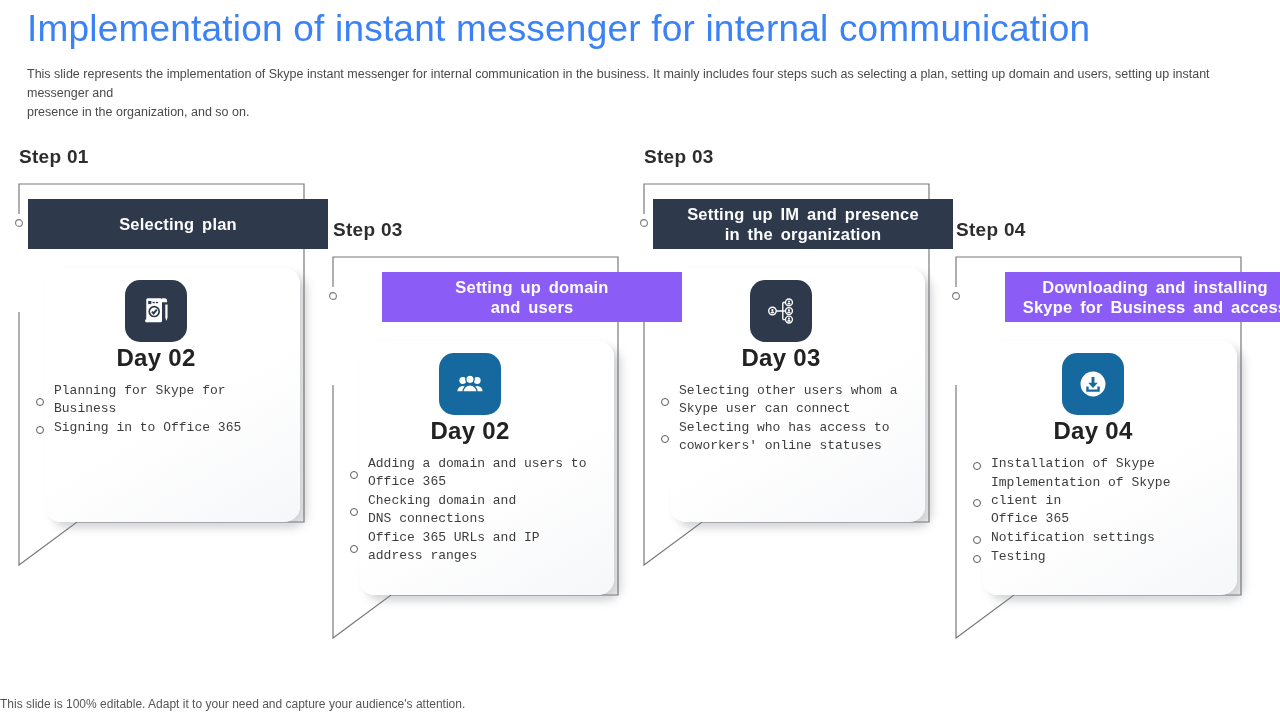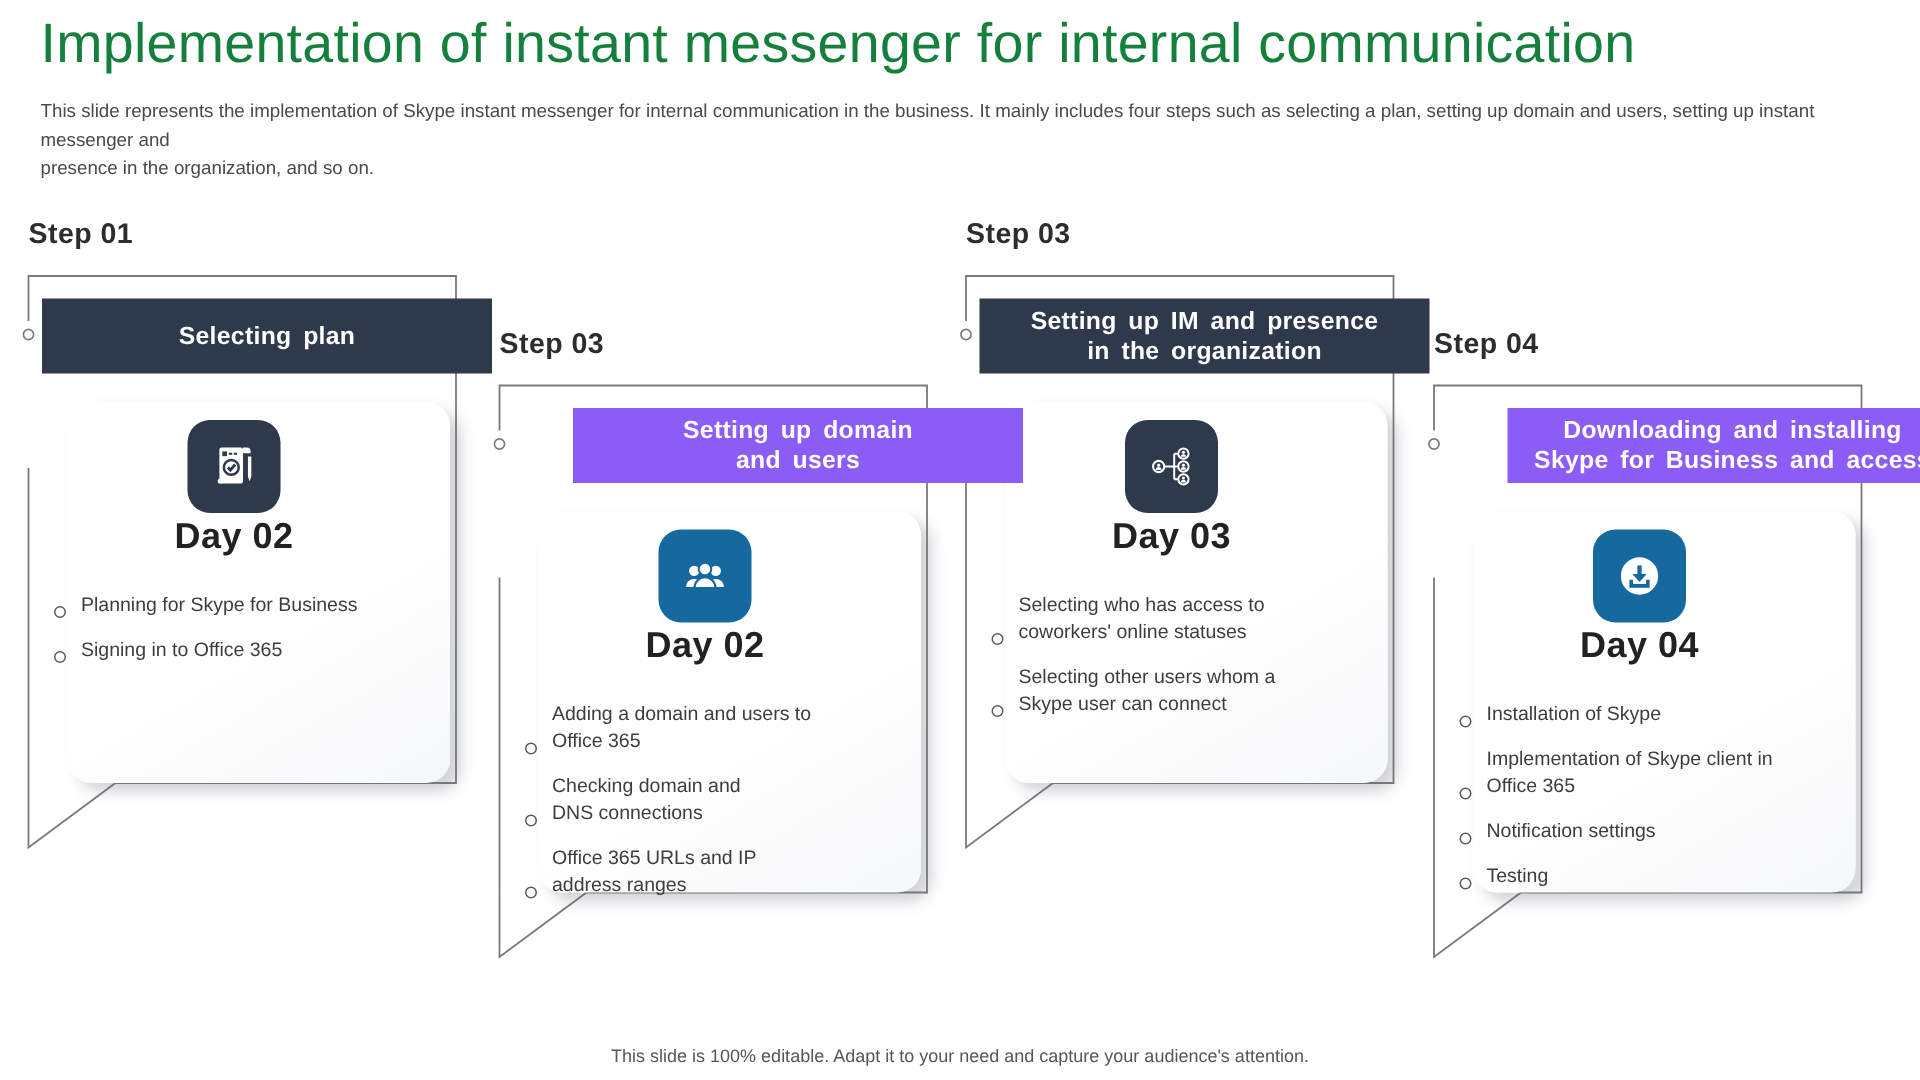--- a/index.html
+++ b/index.html
@@ -2,28 +2,28 @@
 <html><head>
 <meta charset="utf-8">
 <style>
   html,body{margin:0;padding:0;background:#ffffff;}
   .slide{
     position:relative;width:1280px;height:720px;overflow:hidden;
     background:#ffffff;font-family:"Liberation Sans","DejaVu Sans",sans-serif;
   }
   .title{
     position:absolute;left:27px;top:8px;width:1230px;margin:0;
-    font-size:37px;font-weight:400;color:#15803d;letter-spacing:.2px;white-space:nowrap;
+    font-size:37px;font-weight:400;color:#3b82f6;letter-spacing:.2px;white-space:nowrap;
   }
   .description{
     position:absolute;left:27px;top:65px;width:1235px;margin:0;
     font-size:12.5px;line-height:1.5;color:#4a4a4a;white-space:pre-line;
   }
   .footer{
-    position:absolute;left:0;right:0;top:697px;margin:0;text-align:center;
+    position:absolute;left:0;right:0;top:697px;margin:0;text-align:left;
     font-size:12px;color:#565656;
   }
   .step-group{position:absolute;width:312px;height:400px;}
   .sg1{left:19px;top:184px;}
   .sg2{left:333px;top:257px;}
   .sg3{left:644px;top:184px;}
   .sg4{left:956px;top:257px;}
   .step-label{
     position:absolute;left:0;top:-38px;width:298px;text-align:left;
     font-size:19px;font-weight:bold;color:#2d2d2d;letter-spacing:.3px;z-index:4;
@@ -50,21 +50,21 @@
   .theme-navy .icon-box{background:#2e3a4c;}
   .theme-blue .icon-box{background:#16699e;}
   .day-label{
     position:absolute;left:14px;top:160px;width:246px;z-index:4;text-align:center;
     font-size:24px;font-weight:bold;color:#222222;letter-spacing:.3px;
   }
   .bullets{
     position:absolute;left:14px;top:198px;width:254px;z-index:4;
     margin:0;padding:0;list-style:none;
   }
-  .bullets li{display:flex;align-items:flex-end;margin:12px 0 1px 0;}
+  .bullets li{display:flex;align-items:center;margin:0 0 1px 0;font-family:Liberation Mono, monospace;}
   .bullet-marker{
     flex:0 0 auto;width:6px;height:6px;border:1.3px solid #5a5a5a;border-radius:50%;
     margin:5px 10px 0 3px;background:transparent;
   }
   .bullet-text{
     font-size:13px;line-height:1.38;color:#3d3d3d;white-space:pre-line;
   }
 </style>
 </head>
 <body>
@@ -177,27 +177,27 @@
             <path d="M16.1 13.4 a1.2 1.2 0 0 1 2.4 0 z"></path>
           <circle cx="17.3" cy="17.1" r="0.7"></circle>
             <path d="M16.1 19.1 a1.2 1.2 0 0 1 2.4 0 z"></path>
         </g>
       </svg>
     </div>
     <div class="day-label">Day 03</div>
     <ul class="bullets">
       <li>
           <span class="bullet-marker"></span>
+          <span class="bullet-text">Selecting other users whom a
+Skype user can connect</span>
+        </li>
+      <li>
+          <span class="bullet-marker"></span>
           <span class="bullet-text">Selecting who has access to
 coworkers' online statuses</span>
-        </li>
-      <li>
-          <span class="bullet-marker"></span>
-          <span class="bullet-text">Selecting other users whom a
-Skype user can connect</span>
         </li>
     </ul>
   </section>
 
   <section class="step-group sg4 theme-blue">
     <div class="step-label">Step 04</div>
     <svg class="outline-svg" width="298" height="394" viewBox="-6 -6 298 394">
       <path d="M0,30 L0,0 L285,0 L285,338 L58,338 L0,381 L0,128" fill="none" stroke="#7a7a7a" stroke-width="1.2"></path>
       <circle cx="0" cy="39" r="3.4" fill="#ffffff" stroke="#7a7a7a" stroke-width="1.1"></circle>
     </svg>

